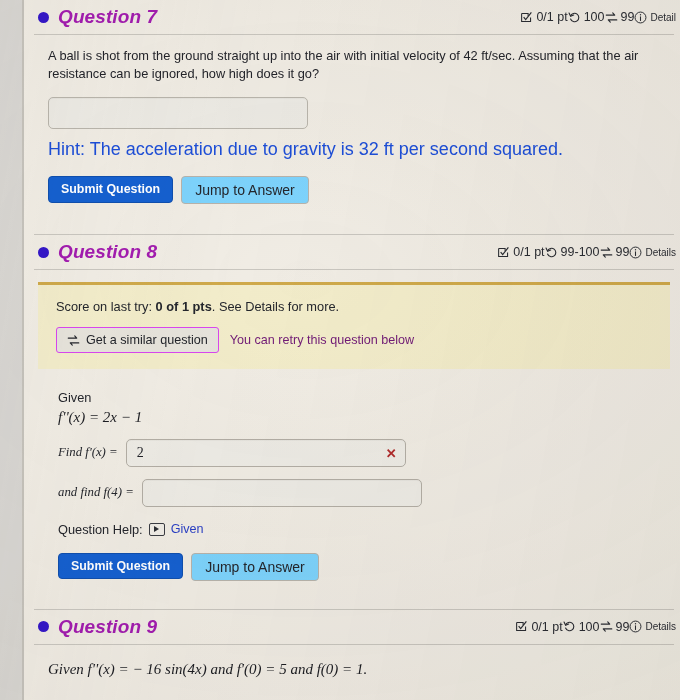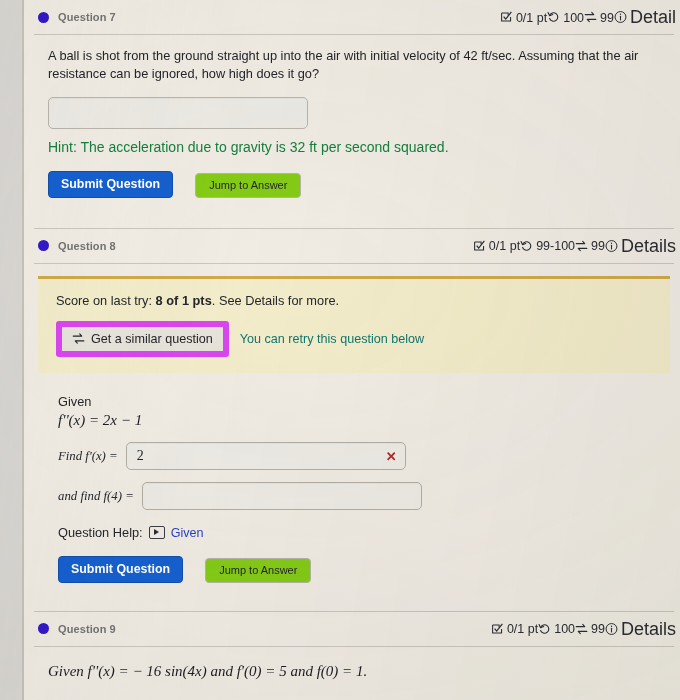--- a/index.html
+++ b/index.html
@@ -72,89 +72,89 @@
     padding: 0 0 0 14px;
   }
   .dot {
     width: 11px; height: 11px;
     border-radius: 50%;
     background: #3417c8;
     margin-right: 9px;
     flex: 0 0 auto;
   }
   .q-title {
-    font-size: 11px;
+    font-size: 19px;
     font-weight: bold;
-    color: #737373;
+    color: #a21caf;
     letter-spacing: .1px;
+    font-style: italic;
   }
   .q-meta {
     position: absolute;
     right: 4px;
     top: 50%;
     transform: translateY(-50%);
     display: flex;
     align-items: center;
     font-size: 12.5px;
     color: #2a2c32;
     white-space: nowrap;
   }
   .q-meta .mi { display: inline-flex; align-items: center; gap: 3px; }
   .q-meta svg { display: block; }
-  .meta-details { font-size: 18px; }
+  .meta-details { font-size: 10px; }
 
   
   .q-body { padding: 6px 14px 4px 24px; }
   .prompt {
     font-size: 12.8px;
     line-height: 1.42;
     color: #23242a;
     margin: 6px 0 0 0;
     max-width: 620px;
   }
   .hint {
-    font-size: 14px;
-    color: #15803d;
+    font-size: 18px;
+    color: #1d4ed8;
     margin: 10px 0 0 0;
   }
 
   .answer-box {
     margin-top: 14px;
     width: 258px;
     height: 30px;
     background: #eceae4;
     border: 1px solid #b9b5ac;
     border-radius: 5px;
     box-shadow: inset 0 1px 1px rgba(0,0,0,.03);
   }
 
-  .btn-row { margin-top: 16px; display: flex; align-items: flex-end; gap: 8px; }
+  .btn-row { margin-top: 16px; display: flex; align-items: flex-start; gap: 8px; }
   .btn {
     font-family: "Liberation Sans", sans-serif;
     font-size: 12.4px;
     font-weight: bold;
     border-radius: 4px;
     padding: 6px 12px;
     cursor: pointer;
     line-height: 1;
     white-space: nowrap;
   }
   .btn-primary {
     background: #1560d0;
     color: #fff;
     border: 1px solid #104fae;
   }
   .btn-secondary {
-    background: #84cc16;
+    background: #7dd3fc;
     color: #24262c;
     border: 1px solid #b7b3ab;
     font-weight: normal;
-    font-size: 11px;
+    font-size: 14px;
     padding: 6px 13px;
-    margin-left: 14px;
   }
 
   
   .alert {
     margin: 12px 10px 0 14px;
     background: #f2ecca;
     border-top: 3px solid #cfa94a;
     padding: 14px 16px 16px 18px;
   }
   .alert-line {
@@ -163,33 +163,33 @@
   }
   .alert-line b { font-weight: bold; }
   .alert-row {
     margin-top: 13px;
     display: flex;
     align-items: center;
     gap: 11px;
   }
   .btn-similar {
     background: #e6e3db;
-    border: 6px solid #d946ef;
+    border: 1px solid #d946ef;
     border-radius: 3px;
     padding: 5px 10px;
     font-size: 12.6px;
     color: #23252b;
     display: inline-flex;
     align-items: center;
     gap: 6px;
     cursor: pointer;
     white-space: nowrap;
     text-align: right;
   }
-  .alert-note { font-size: 12.6px; color: #0f766e; }
+  .alert-note { font-size: 12.6px; color: #701a75; }
 
   
   .math {
     font-family: "Liberation Serif", serif;
     font-style: italic;
     font-size: 15px;
     color: #1c1d22;
   }
   .given-block {
     margin: 14px 0 0 0;
@@ -364,21 +364,21 @@
               <circle cx="8" cy="4.6" r="0.85" fill="#2a2c32"></circle>
               <path d="M8 7 V11.8" stroke="#2a2c32" stroke-width="1.3" stroke-linecap="round"></path>
             </svg>
             <span class="meta-details">Details</span>
           </span>
         </span>
       </div>
       <div class="divider"></div>
 
       <div class="alert">
-        <div class="alert-line"><span>Score on last try: </span><b>8 of 1 pts</b><span>. See Details for more.</span></div>
+        <div class="alert-line"><span>Score on last try: </span><b>0 of 1 pts</b><span>. See Details for more.</span></div>
         <div class="alert-row">
           <button class="btn-similar">
             <svg width="13" height="13" viewBox="0 0 16 16">
               <path d="M1.5 5 H12 L9.5 2.4" fill="none" stroke="#23252b" stroke-width="1.4" stroke-linecap="round" stroke-linejoin="round"></path>
               <path d="M14.5 11 H4 L6.5 13.6" fill="none" stroke="#23252b" stroke-width="1.4" stroke-linecap="round" stroke-linejoin="round"></path>
             </svg>
             <span>Get a similar question</span>
           </button>
           <span class="alert-note">You can retry this question below</span>
         </div>

